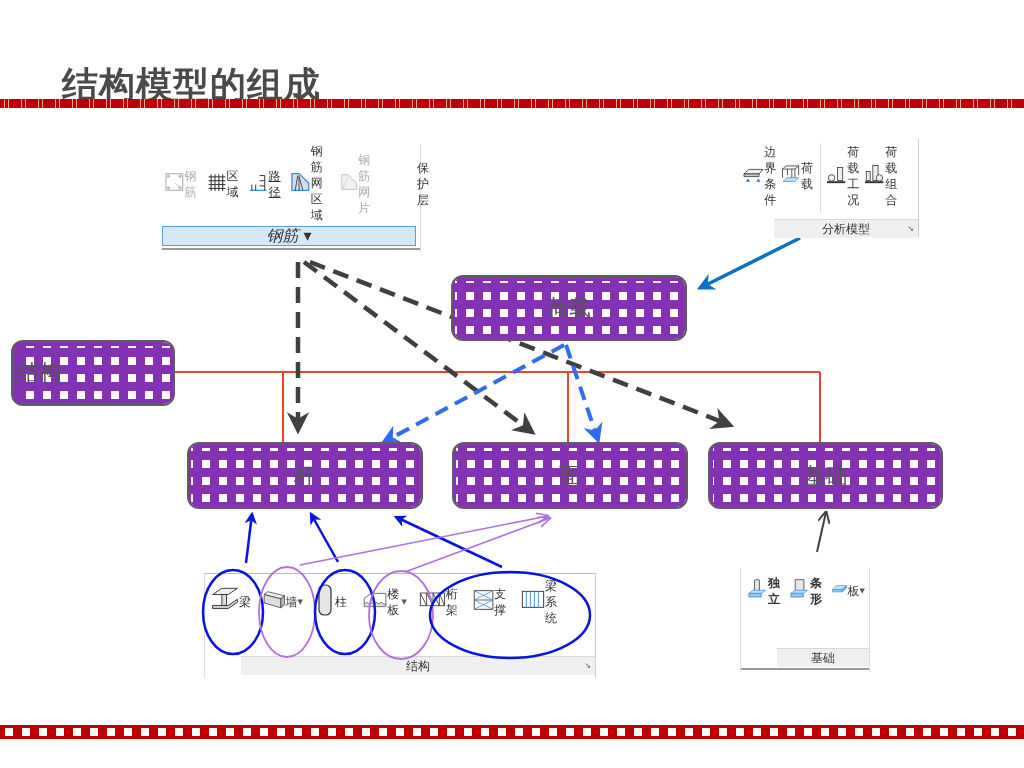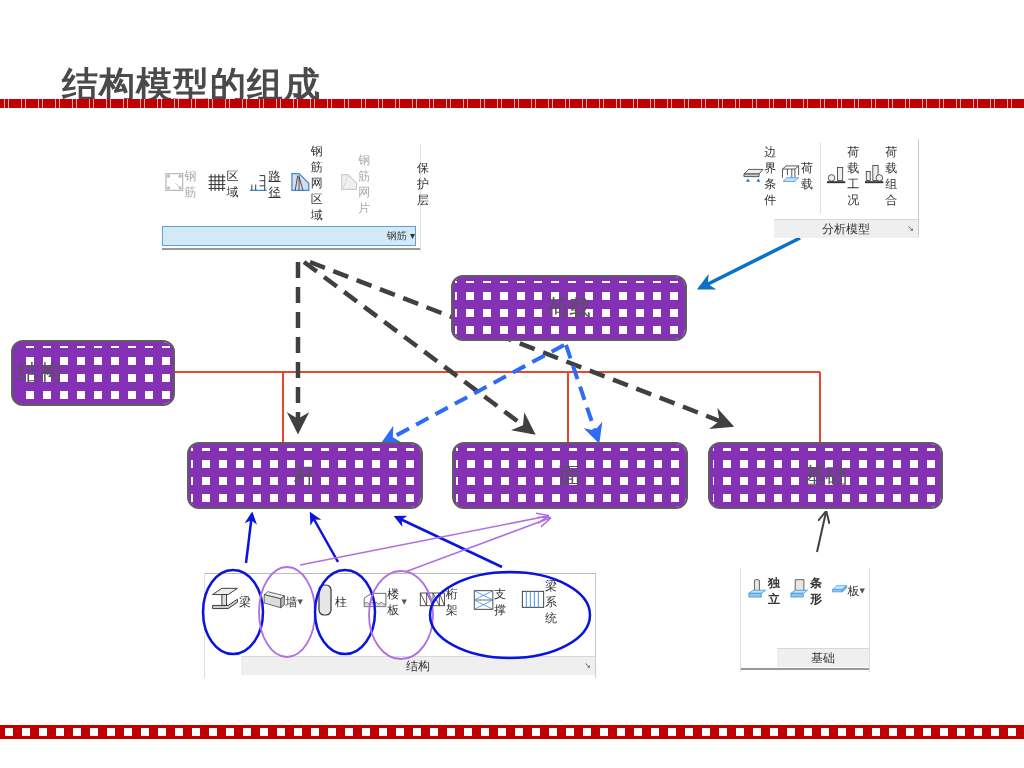--- a/index.html
+++ b/index.html
@@ -192,21 +192,21 @@
 网片</span>
     </div>
     <div class="rb-item" style="width:44px;gap:39px;">
       <svg width="32" height="32" viewBox="0 0 32 32">
         <rect x="2" y="2" width="28" height="28" fill="#e4e8ee" stroke="#555" stroke-width="1.5"></rect>
         <rect x="7" y="7" width="18" height="18" fill="none" stroke="#3b8de0" stroke-width="1.5" stroke-dasharray="2 2"></rect>
       </svg>
       <span>保护层</span>
     </div>
   </div>
-  <div style="position:absolute;left:2px;right:4px;top:82px;height:18px;line-height:18px;text-align:right;background:#d4e9f8;border:1px solid #5aa1d8;font-size:10px;color:#333;">
+  <div style="position:absolute;left:2px;right:4px;top:82px;height:18px;line-height:18px;text-align:center;background:#d4e9f8;border:1px solid #5aa1d8;font-size:16px;color:#333;font-style:italic;">
     <span>钢筋 ▾</span>
   </div>
   <div style="position:absolute;left:2px;right:0;top:104px;height:2px;background:#999;"></div>
 </div>
 
 <div class="ribbon" style="left:738px;top:139px;width:180px;height:98px;border-right:1px solid #ccc;">
   <div class="items" style="padding-left:4px;">
     <div class="rb-item" style="width:38px;">
       <svg width="34" height="32" viewBox="0 0 34 32">
         <path d="M3 16 L10 9 L32 9 L26 16 Z" fill="#eee" stroke="#333" stroke-width="1.2"></path>

